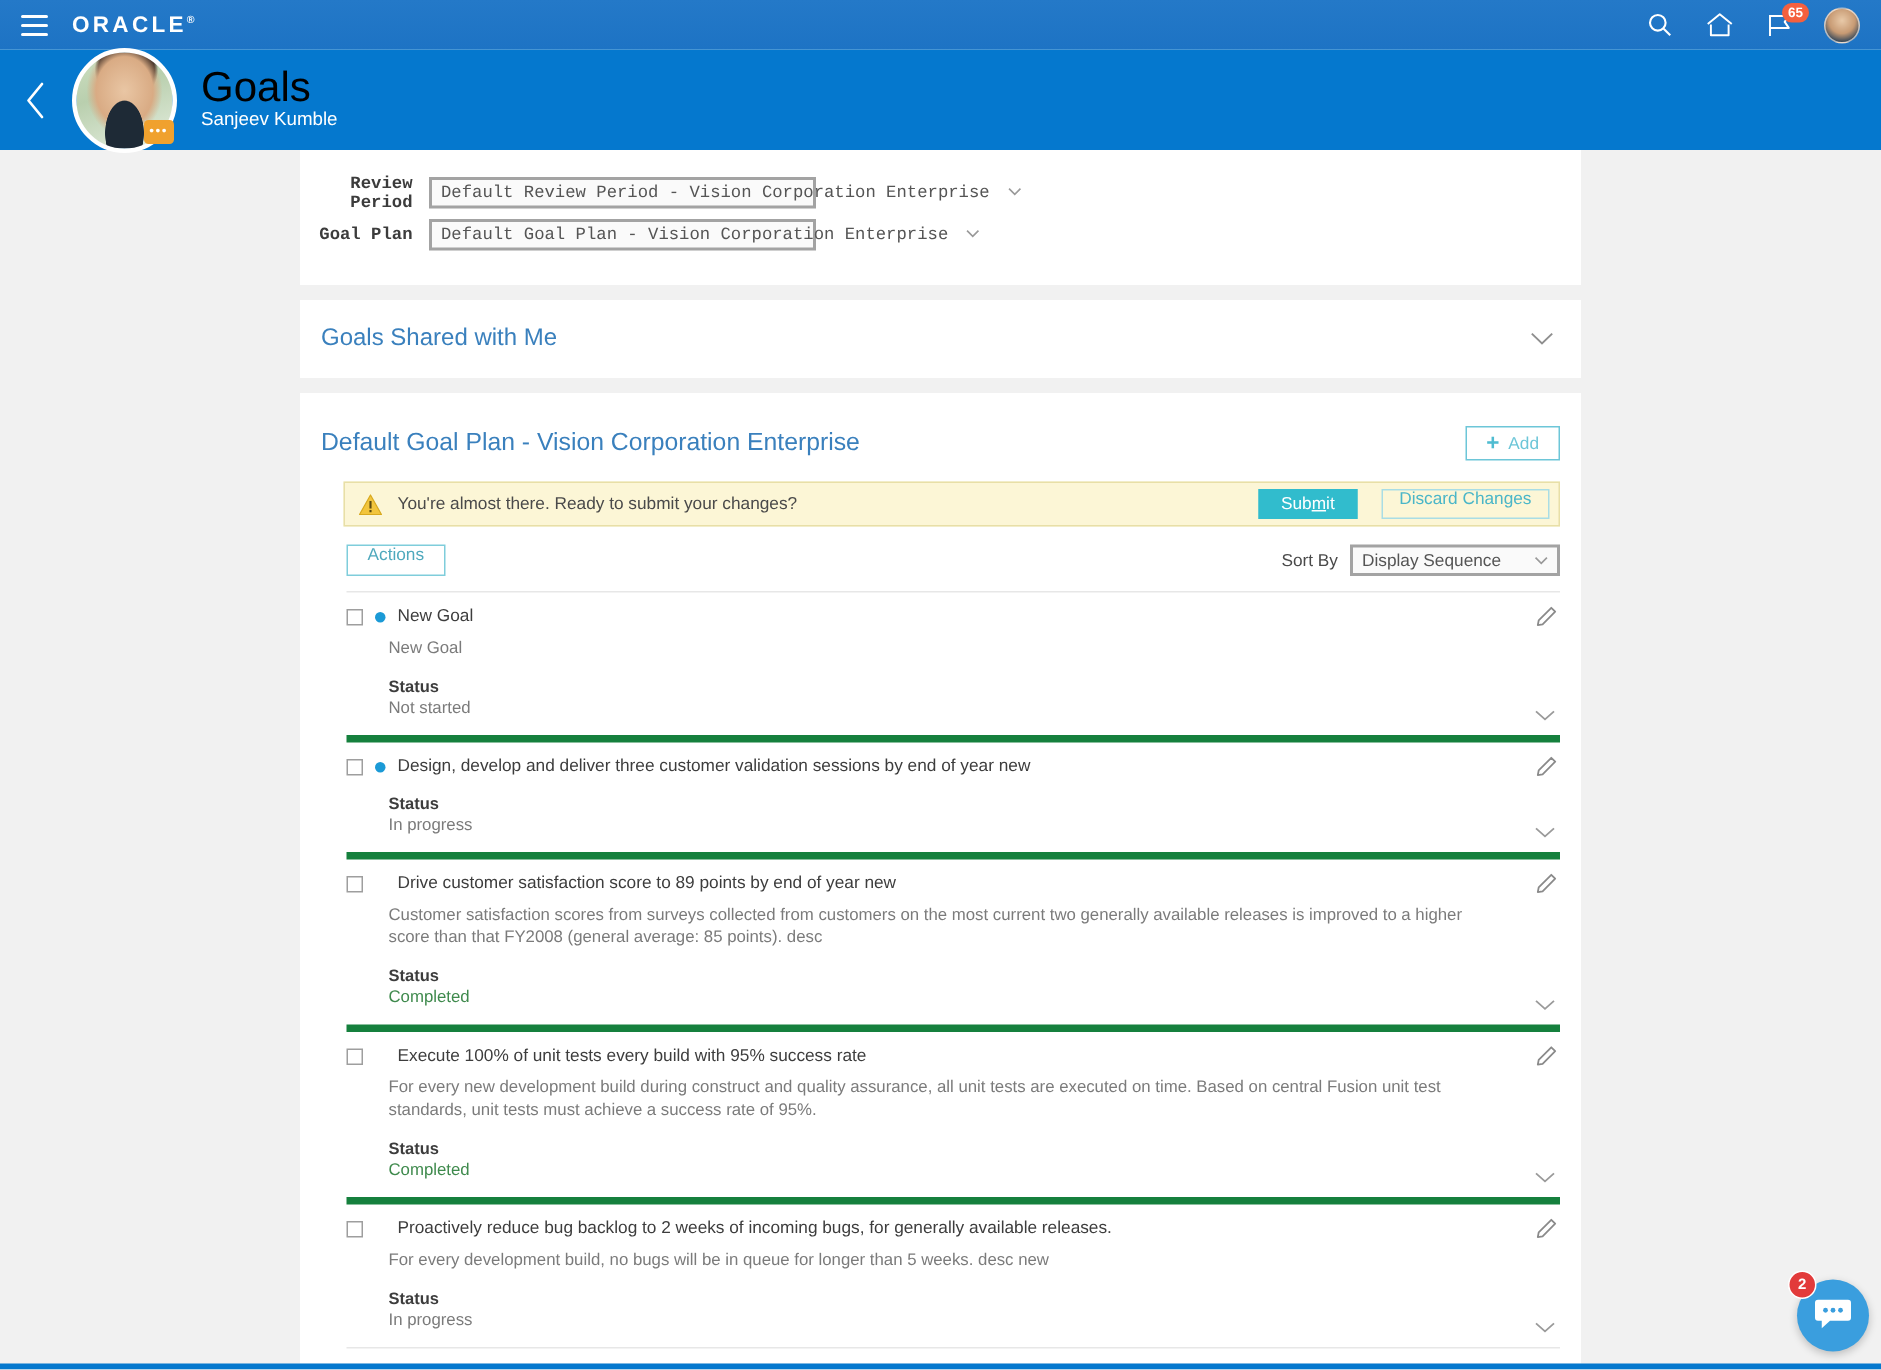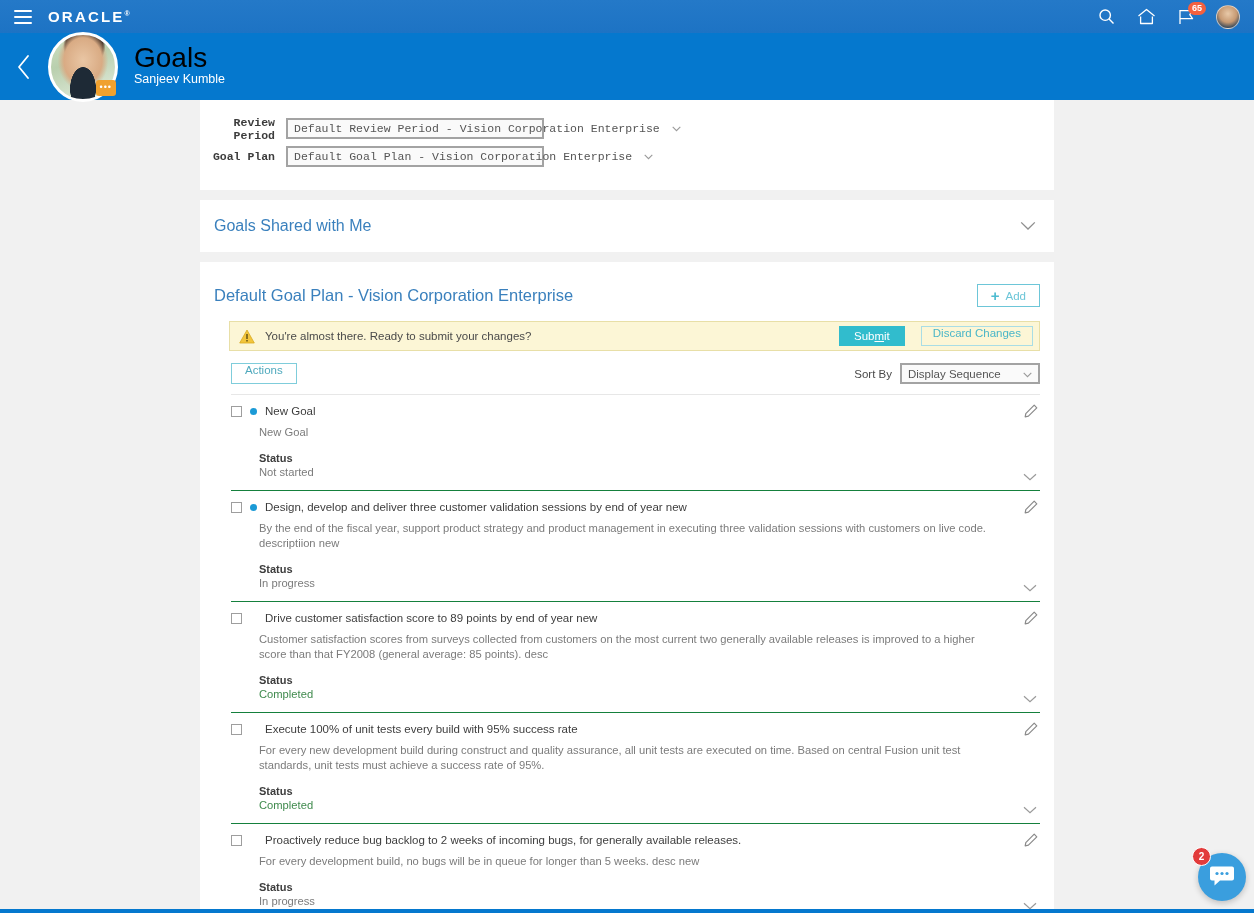--- a/index.html
+++ b/index.html
@@ -150,21 +150,21 @@
     height: 21px; padding: 0 13px; font-size: 11.5px; cursor: pointer;
     display: flex; 
   }
   .sortwrap { display: flex; align-items: center; gap: 8px; }
   .sort-label { font-size: 11.5px; color: #4a4a4a; }
   .sel.w3 { width: 140px; }
 
   .goal-list { border-top: 1px solid #e7e7e7; margin: 0 14px 0 31px; }
   .goal-row {
     position: relative; padding: 9px 30px 10px 0;
-    border-bottom: 1px solid #15803d;
+    border-bottom: 5px solid #15803d;
   }
   .goal-row:last-child { border-bottom: 1px solid #e7e7e7; }
   .goal-top { display: flex; align-items: flex-start; gap: 8px; }
   .cb {
     width: 11px; height: 11px; border: 1px solid #9e9e9e; background: #fff;
     flex: none; margin-top: 2px; cursor: pointer;
   }
   .dot {
     width: 7px; height: 7px; border-radius: 50%; background: #1b9ad6;
     flex: none; margin-top: 4px;
@@ -360,21 +360,20 @@
           <span class="row-chev"><svg width="14" height="8" viewBox="0 0 14 8">
               <path d="M1 1.2 L7 6.6 L13 1.2" stroke="#9a9a9a" stroke-width="1.2" fill="none"></path>
             </svg></span>
         </div>
         <div class="goal-row">
           <div class="goal-top">
             <span class="cb"></span>
             <span class="dot"></span>
             <span class="goal-name">Design, develop and deliver three customer validation sessions by end of year new</span>
           </div>
-          <div class="goal-desc">By the end of the fiscal year, support product strategy and product management in executing three validation sessions with customers on live code. descriptiion new</div>
           <div class="goal-status">
             <div class="lab">Status</div>
             <div class="val">In progress</div>
           </div>
           <span class="edit-icon"><svg width="14" height="14" viewBox="0 0 14 14">
               <path d="M10.2 1.2 L12.8 3.8 L4.4 12.2 L1.2 12.8 L1.8 9.6 Z" fill="none" stroke="#8a8a8a" stroke-width="1.2" stroke-linejoin="round"></path>
             </svg></span>
           <span class="row-chev"><svg width="14" height="8" viewBox="0 0 14 8">
               <path d="M1 1.2 L7 6.6 L13 1.2" stroke="#9a9a9a" stroke-width="1.2" fill="none"></path>
             </svg></span>

